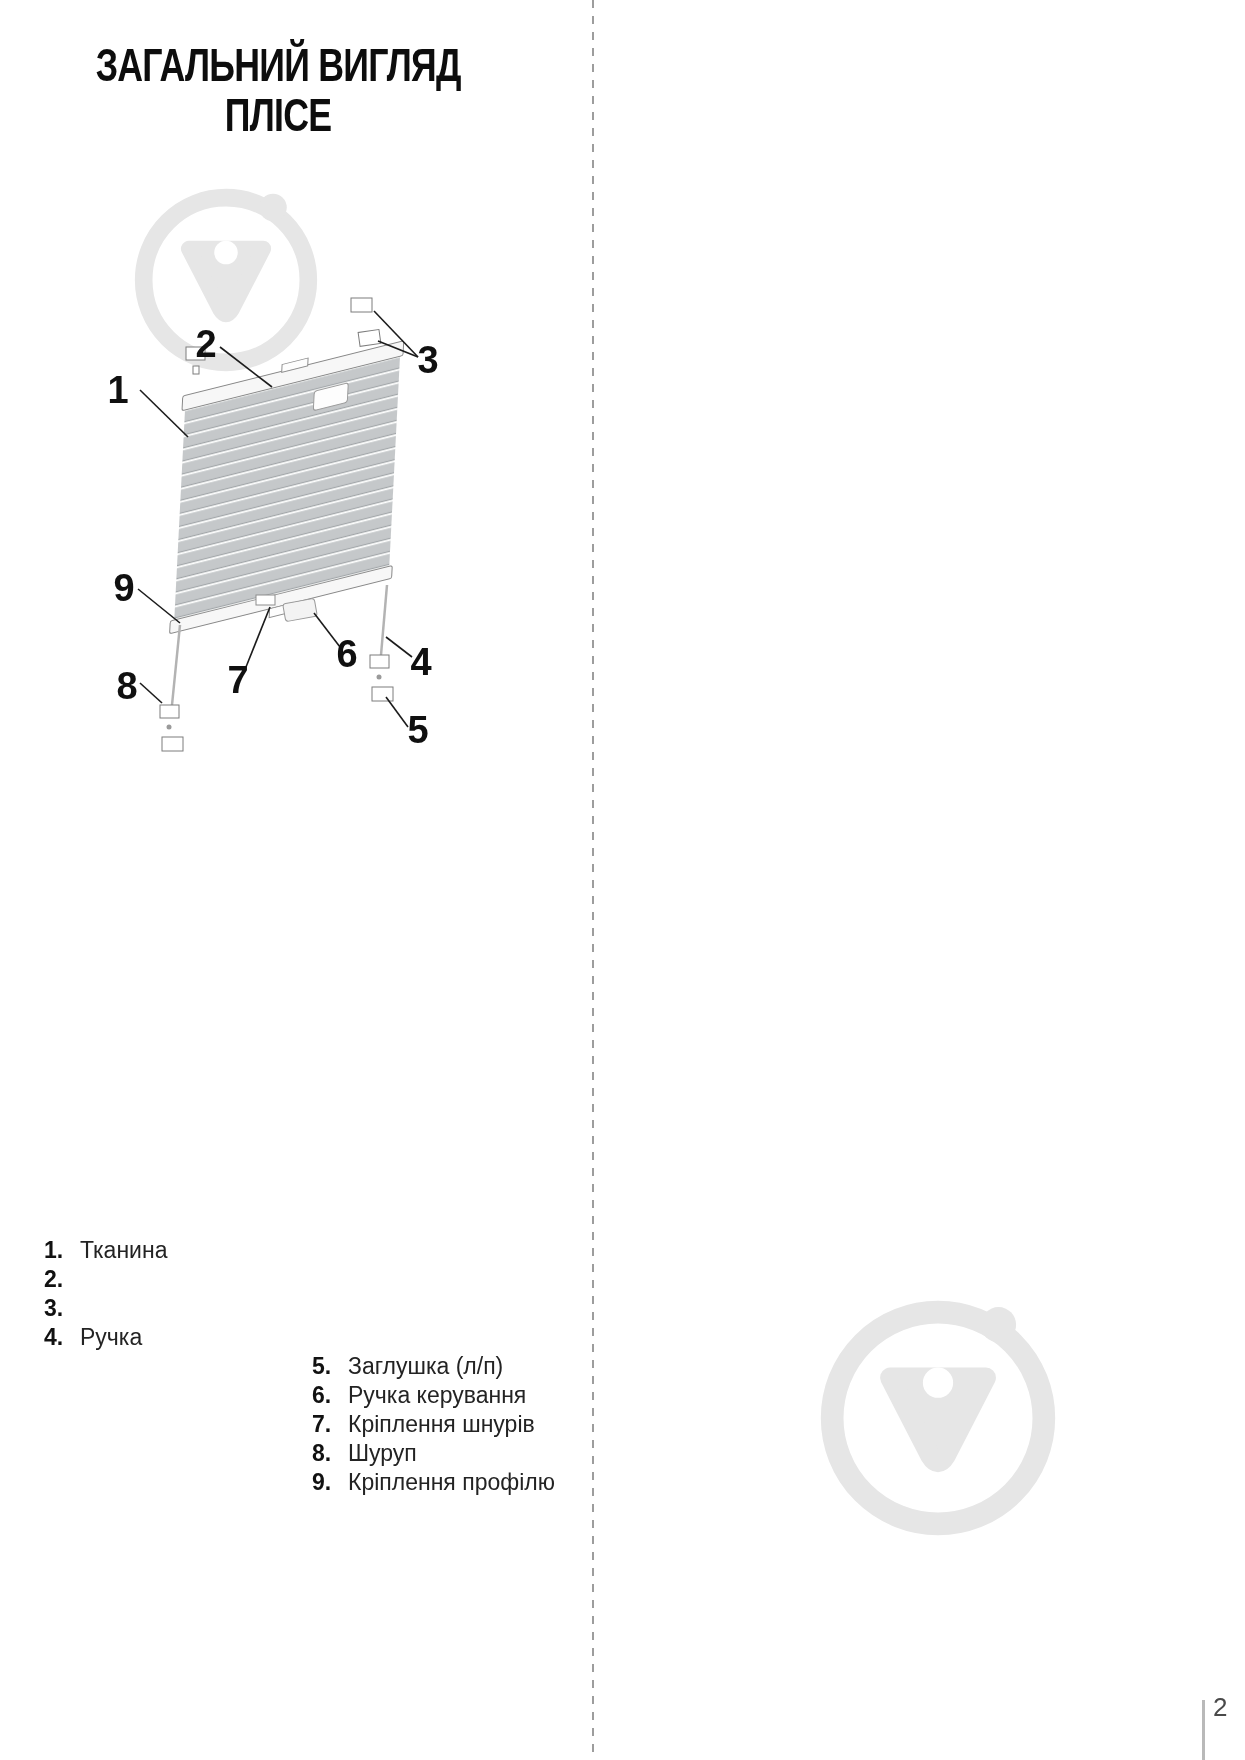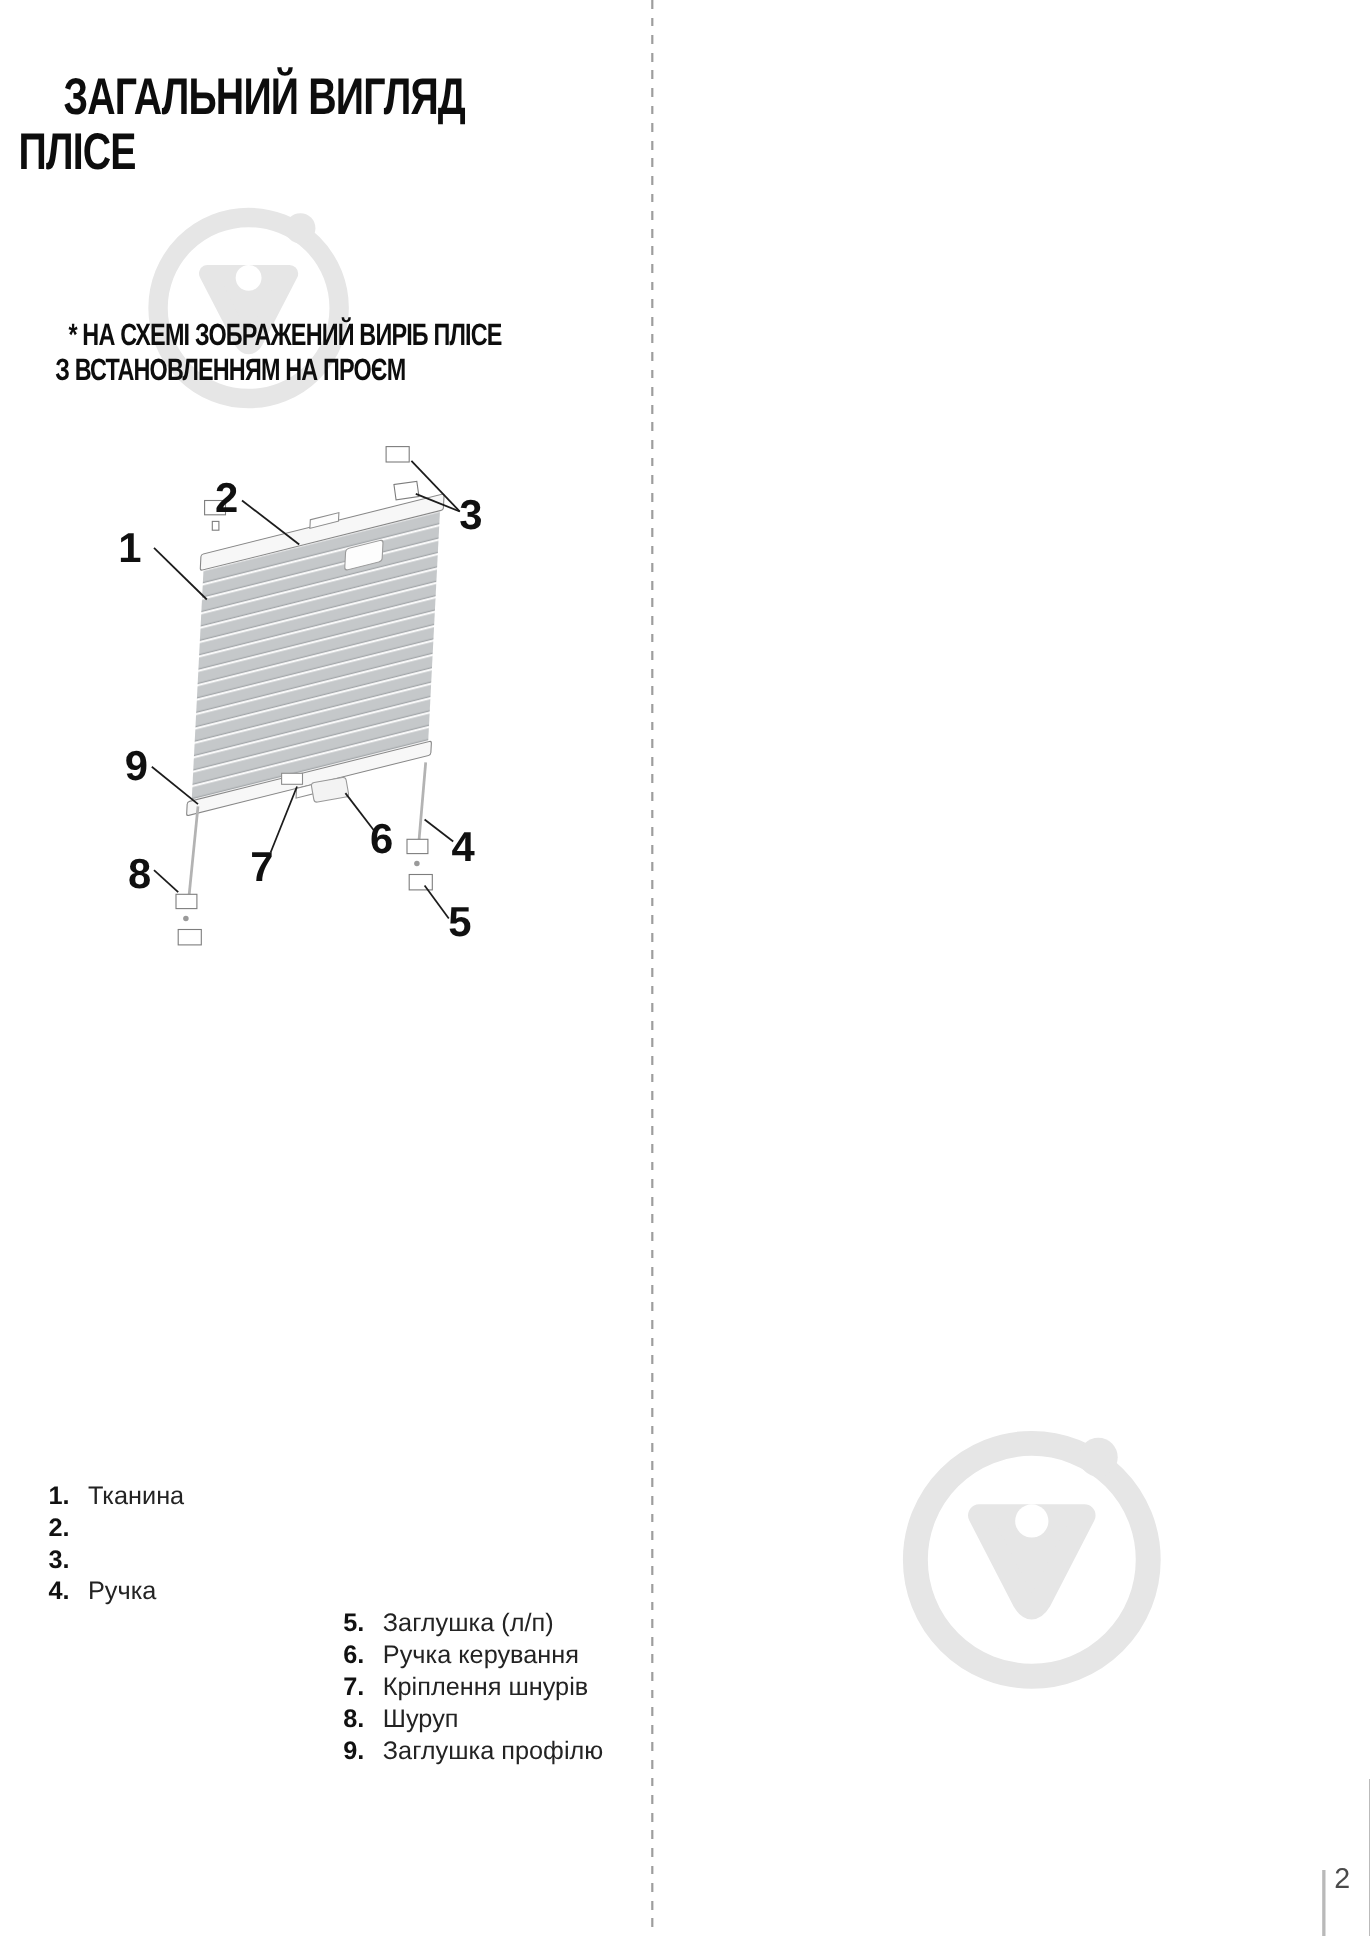--- a/index.html
+++ b/index.html
@@ -3,21 +3,21 @@
 <meta charset="utf-8">
 <style>
   html,body{margin:0;padding:0;background:#888;}
   .page{position:relative;width:1245px;height:1760px;background:#ffffff;overflow:hidden;
         font-family:"Liberation Sans",sans-serif;color:#232323;margin:0 auto;}
   .abs{position:absolute;}
   
   .divider{position:absolute;left:592px;top:0;width:2px;height:1760px;
            background:repeating-linear-gradient(to bottom,#9d9d9d 0 8px,transparent 8px 16px);}
   
-  .center{margin-top:23px;}
+  .center{text-align:center;}
   .cond{display:inline-block;transform:scaleX(0.76);transform-origin:50% 50%;
         white-space:nowrap;font-weight:bold;color:#0d0d0d;letter-spacing:-1px;}
   .title-line{font-size:47px;line-height:50px;}
   .subtitle-line{font-size:28px;line-height:31px;}
   
   .legend-item{display:flex;font-size:23px;line-height:29px;}
   .legend-num{font-weight:bold;width:36px;flex:none;color:#111;}
   
   .wm{position:absolute;z-index:0;}
   .content{position:relative;z-index:1;}
@@ -46,24 +46,20 @@
     <circle cx="50" cy="36" r="6" fill="#ffffff"></circle>
   </svg>
 
   <div class="divider"></div>
 
   
   <div class="abs center content" style="left:0;top:40px;width:556px;">
     <span class="cond title-line">ЗАГАЛЬНИЙ ВИГЛЯД</span><br>
     <span class="cond title-line">ПЛІСЕ</span>
   </div>
-  <div class="abs center content" style="left:0;top:143px;width:556px;">
-    <span class="cond subtitle-line">* НА СХЕМІ ЗОБРАЖЕНИЙ ВИРІБ ПЛІСЕ</span><br>
-    <span class="cond subtitle-line">З ВСТАНОВЛЕННЯМ НА ПРОЄМ</span>
-  </div>
 
   
   <svg class="abs content" style="left:30px;top:195px;" width="505" height="468" viewBox="0 0 505 468">
     <defs>
       <pattern id="pleatsA" patternUnits="userSpaceOnUse" width="20" height="13.4">
         <rect x="0" y="1.2" width="20" height="10.6" fill="#c5c8ca"></rect>
         <rect x="0" y="11.4" width="20" height="1.3" fill="#a3a7aa"></rect>
       </pattern>
     </defs>
 
@@ -149,21 +145,21 @@
     <div class="legend-item">
         <span class="legend-num">7.</span>
         <span>Кріплення шнурів</span>
       </div>
     <div class="legend-item">
         <span class="legend-num">8.</span>
         <span>Шуруп</span>
       </div>
     <div class="legend-item">
         <span class="legend-num">9.</span>
-        <span>Заглушка профілю</span>
+        <span>Кріплення профілю</span>
       </div>
   </div>
 
   
   
 
   
   
 
   

